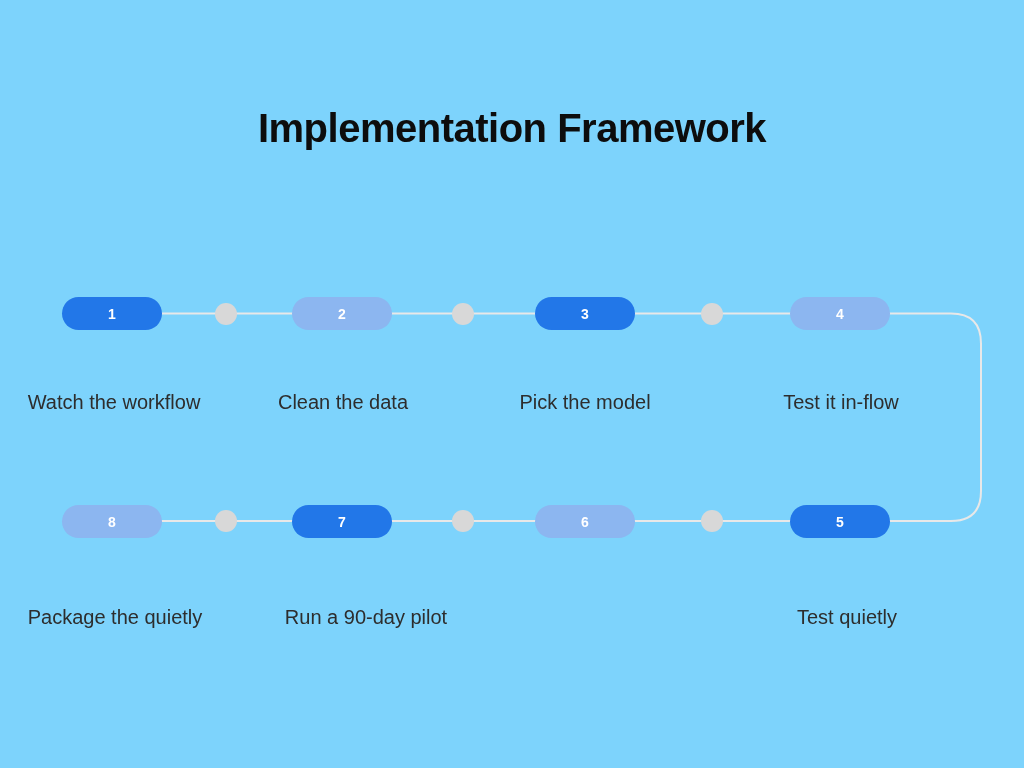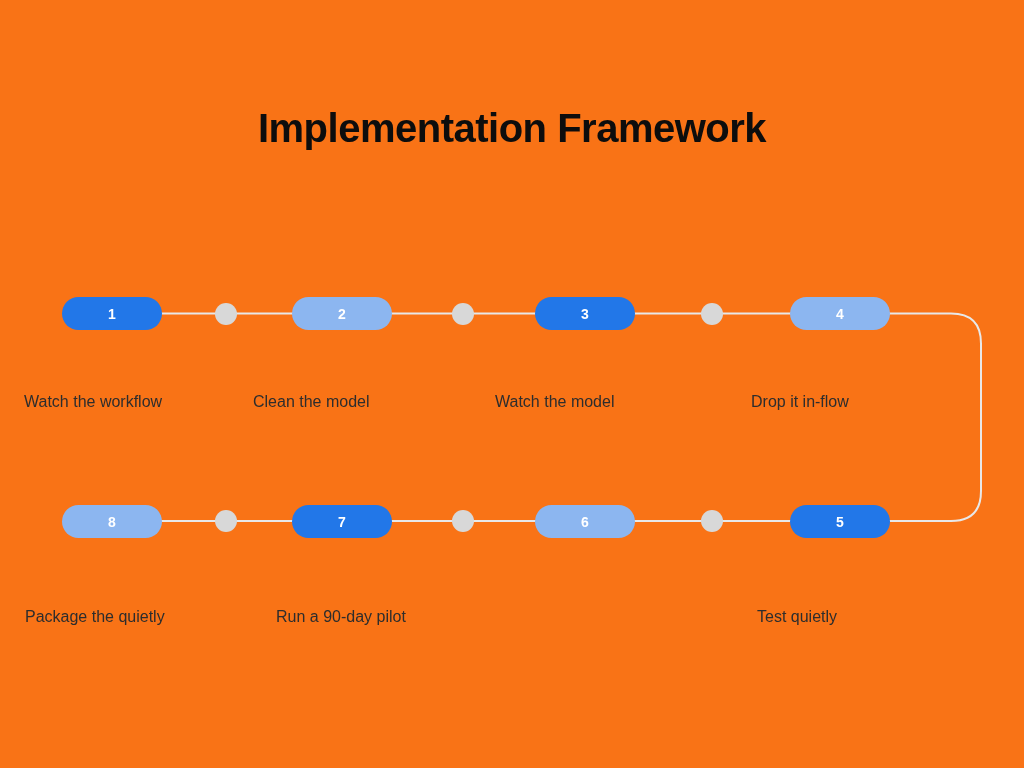--- a/index.html
+++ b/index.html
@@ -5,21 +5,21 @@
   html, body {
     margin: 0;
     padding: 0;
     background: #fdfdfd;
     font-family: "Liberation Sans", "DejaVu Sans", sans-serif;
   }
   .canvas {
     position: relative;
     width: 1024px;
     height: 768px;
-    background: #f97316;
+    background: #7dd3fc;
     overflow: hidden;
   }
   .title {
     position: absolute;
     top: 106px;
     left: 0;
     width: 100%;
     margin: 0;
     text-align: center;
     font-size: 40px;
@@ -51,21 +51,22 @@
     justify-content: center;
     color: #ffffff;
     font-size: 14px;
     font-weight: 700;
   }
   .pill--primary   { background: var(--primary, #2277e8); }
   .pill--secondary { background: var(--secondary, #8cb6f0); }
   .step-label {
     position: absolute;
     width: 180px;
-    font-size: 16px;
+    text-align: center;
+    font-size: 20px;
     font-weight: 400;
     line-height: 28px;
     color: #2d2d2d;
   }
   
   .p1 { left: 62px;  top: 297px; }
   .p2 { left: 292px; top: 297px; }
   .p3 { left: 535px; top: 297px; }
   .p4 { left: 790px; top: 297px; }
   
@@ -129,21 +130,21 @@
     <span>7</span>
   </div>
   <div class="pill pill--secondary p6">
     <span>6</span>
   </div>
   <div class="pill pill--primary p5">
     <span>5</span>
   </div>
 
   <div class="step-label l1">Watch the workflow</div>
-  <div class="step-label l2">Clean the model</div>
-  <div class="step-label l3">Watch the model</div>
-  <div class="step-label l4">Drop it in-flow</div>
+  <div class="step-label l2">Clean the data</div>
+  <div class="step-label l3">Pick the model</div>
+  <div class="step-label l4">Test it in-flow</div>
 
   <div class="step-label l8">Package the quietly</div>
   <div class="step-label l7">Run a 90-day pilot</div>
   <div class="step-label l5">Test quietly</div>
 
 </div>
 
 </body></html>

